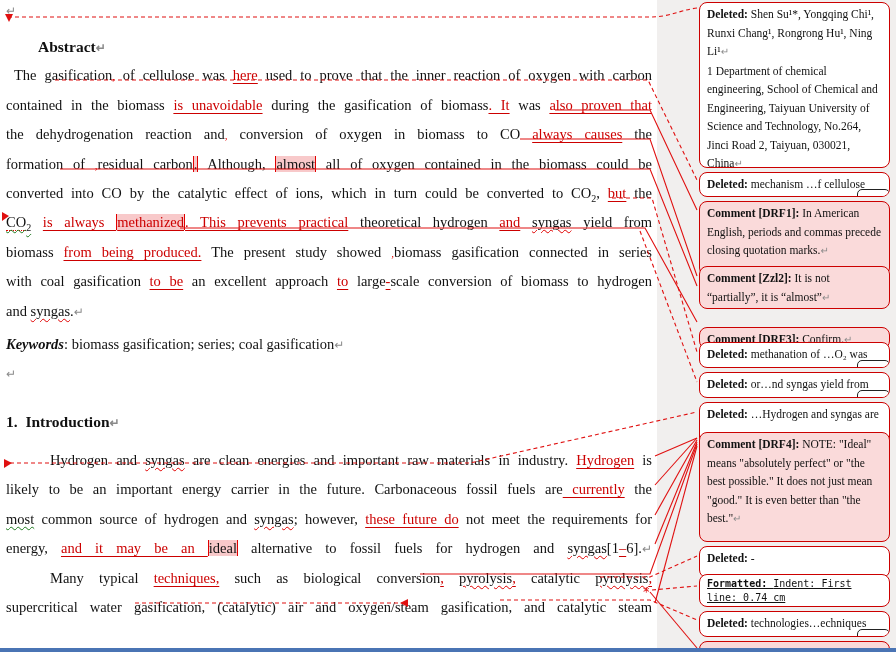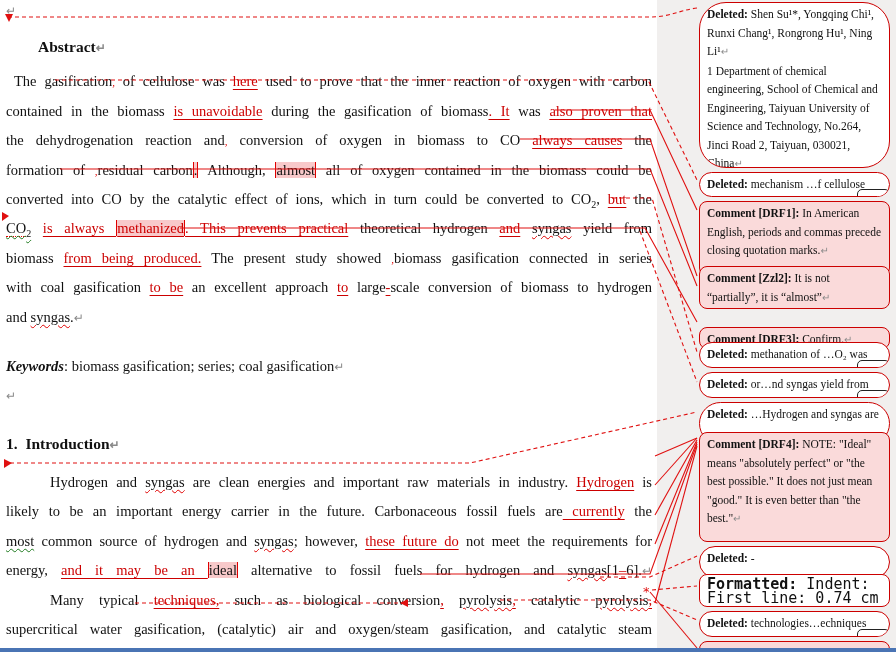--- a/index.html
+++ b/index.html
@@ -28,22 +28,22 @@
   .sqg { text-decoration:underline wavy #1e7a1e; text-decoration-thickness:1px; text-underline-offset:2px; }
   .dotred { border-bottom:1px dotted #e00000; }
   .pil { color:#8a8a8a; font-size:12px; }
   .caret { color:#e00000; font-size:11px; }
 
   
   #rev-pane { position:absolute; left:657px; top:0; width:239px; height:649px; background:#f1efee; z-index:0; }
 
   .balloon { position:absolute; left:699px; width:191px; border:1.4px solid #cc0000; border-radius:8px;
              padding:2px 7px; font-size:11.5px; line-height:18.5px; color:#111; z-index:3; overflow:hidden; }
-  .balloon.deleted   { background:#ffffff;border-radius:27px; }
-  .balloon.formatted { background:#ffffff; font-family:"DejaVu Sans Mono", monospace; font-size:15px; line-height:14px; }
+  .balloon.deleted   { background:#ffffff; }
+  .balloon.formatted { background:#ffffff; font-family:"DejaVu Sans Mono", monospace; font-size:10px; line-height:14px;text-decoration:underline; }
   .balloon.comment   { background:#fadada; }
   .balloon .prefix { font-weight:bold; }
   .balloon.formatted .prefix { font-family:"DejaVu Sans Mono", monospace; }
   .balloon .pil { color:#8a8a8a; font-size:10px; }
 
   .ovf-btn { position:absolute; right:-1px; bottom:-6px; width:33px; height:13px; background:#ffffff;
              border:1px solid #222; border-radius:5px; font-size:8px; line-height:10px; text-align:center;
              color:#222; letter-spacing:2px; z-index:4; }
 
   
@@ -57,30 +57,30 @@
 <body>
 
 <div id="stage">
 
   <div id="rev-pane"></div>
 
   <div id="doc-page">
     <div id="doc-text">
         <div class="line pilrow"><span class="seg pil">↵</span></div>
         <div class="line head" style="margin-top: 10px; margin-left: 32px;"><span class="seg b">Abstract</span><span class="seg pil">↵</span></div>
-        <div class="line just" style="margin-top: 6px; text-indent: 8px;"><span class="seg">The gasification</span><span class="seg caret">,</span><span class="seg"> of cellulose was </span><span class="seg ins">here</span><span class="seg"> used to prove that the inner reaction of oxygen with carbon</span></div>
+        <div class="line just" style="margin-top: 0; text-indent: 8px;"><span class="seg">The gasification</span><span class="seg caret">,</span><span class="seg"> of cellulose was </span><span class="seg ins">here</span><span class="seg"> used to prove that the inner reaction of oxygen with carbon</span></div>
         <div class="line just"><span class="seg">contained in the biomass </span><span class="seg ins">is unavoidable</span><span class="seg"> during the gasification of biomass</span><span class="seg ins">. It</span><span class="seg"> was </span><span class="seg ins">also proven that</span></div>
         <div class="line just"><span class="seg">the dehydrogenation reaction and</span><span class="seg caret">,</span><span class="seg"> conversion of oxygen in biomass to CO </span><span class="seg ins">always causes</span><span class="seg"> the</span></div>
         <div class="line just"><span class="seg">formation of </span><span class="seg caret">,</span><span class="seg">residual carbon</span><span class="seg hl">.</span><span class="seg"> Although, </span><span class="seg hl">almost</span><span class="seg"> all of oxygen contained in the biomass could be</span></div>
         <div class="line just"><span class="seg">converted into CO by the catalytic effect of ions, which in turn could be converted to CO</span><span class="seg sub">2</span><span class="seg">, </span><span class="seg ins">but</span><span class="seg"> the</span></div>
         <div class="line just"><span class="seg sqg dotred">CO</span><span class="seg sub sqg">2</span><span class="seg"> </span><span class="seg ins">is always </span><span class="seg hl ins">methanized</span><span class="seg ins">. This prevents practical</span><span class="seg"> theoretical hydrogen </span><span class="seg ins">and</span><span class="seg"> </span><span class="seg sqr">syngas</span><span class="seg"> yield from</span></div>
         <div class="line just"><span class="seg">biomass </span><span class="seg ins">from being produced.</span><span class="seg"> The present study showed </span><span class="seg caret">,</span><span class="seg">biomass gasification connected in series</span></div>
         <div class="line just"><span class="seg">with coal gasification </span><span class="seg ins">to be</span><span class="seg"> an excellent approach </span><span class="seg ins">to</span><span class="seg"> large</span><span class="seg ins">-</span><span class="seg">scale conversion of biomass to hydrogen</span></div>
         <div class="line"><span class="seg">and </span><span class="seg sqr">syngas</span><span class="seg">.</span><span class="seg pil">↵</span></div>
-        <div class="line" style="margin-top: 20px; font-family: Liberation Serif, serif;"><span class="seg bi">Keywords</span><span class="seg">: biomass gasification; series; coal gasification</span><span class="seg pil">↵</span></div>
+        <div class="line" style="margin-top: 4px; font-family: Liberation Serif, serif;"><span class="seg bi">Keywords</span><span class="seg">: biomass gasification; series; coal gasification</span><span class="seg pil">↵</span></div>
         <div class="line"><span class="seg pil">↵</span></div>
         <div class="line head" style="margin-top: 18px;"><span class="seg b">1.</span><span class="seg">&nbsp;&nbsp;</span><span class="seg b">Introduction</span><span class="seg pil">↵</span></div>
         <div class="line just" style="margin-top: 10px; text-indent: 44px;"><span class="seg">Hydrogen and </span><span class="seg sqr">syngas</span><span class="seg"> are clean energies and important raw materials in industry. </span><span class="seg ins">Hydrogen</span><span class="seg"> is</span></div>
         <div class="line just"><span class="seg">likely to be an important energy carrier in the future. Carbonaceous fossil fuels are</span><span class="seg ins"> currently</span><span class="seg"> the</span></div>
         <div class="line just"><span class="seg sqg">most</span><span class="seg"> common source of hydrogen and </span><span class="seg sqr">syngas</span><span class="seg">; however, </span><span class="seg ins">these future do</span><span class="seg"> not meet the requirements for</span></div>
         <div class="line just"><span class="seg">energy, </span><span class="seg ins">and it may be an </span><span class="seg hl">ideal</span><span class="seg"> alternative to fossil fuels for hydrogen and </span><span class="seg sqr">syngas</span><span class="seg">[1</span><span class="seg ins">–</span><span class="seg">6].</span><span class="seg pil">↵</span></div>
         <div class="line just" style="text-indent: 44px;"><span class="seg">Many typical </span><span class="seg ins">techniques,</span><span class="seg"> such as biological conversion</span><span class="seg ins">,</span><span class="seg"> </span><span class="seg sqr">pyrolysis</span><span class="seg ins">,</span><span class="seg"> catalytic </span><span class="seg sqr">pyrolysis</span><span class="seg ins">,</span></div>
         <div class="line just"><span class="seg">supercritical water gasification, (catalytic) air and oxygen/steam gasification, and catalytic steam</span></div>
       </div>
   </div>

